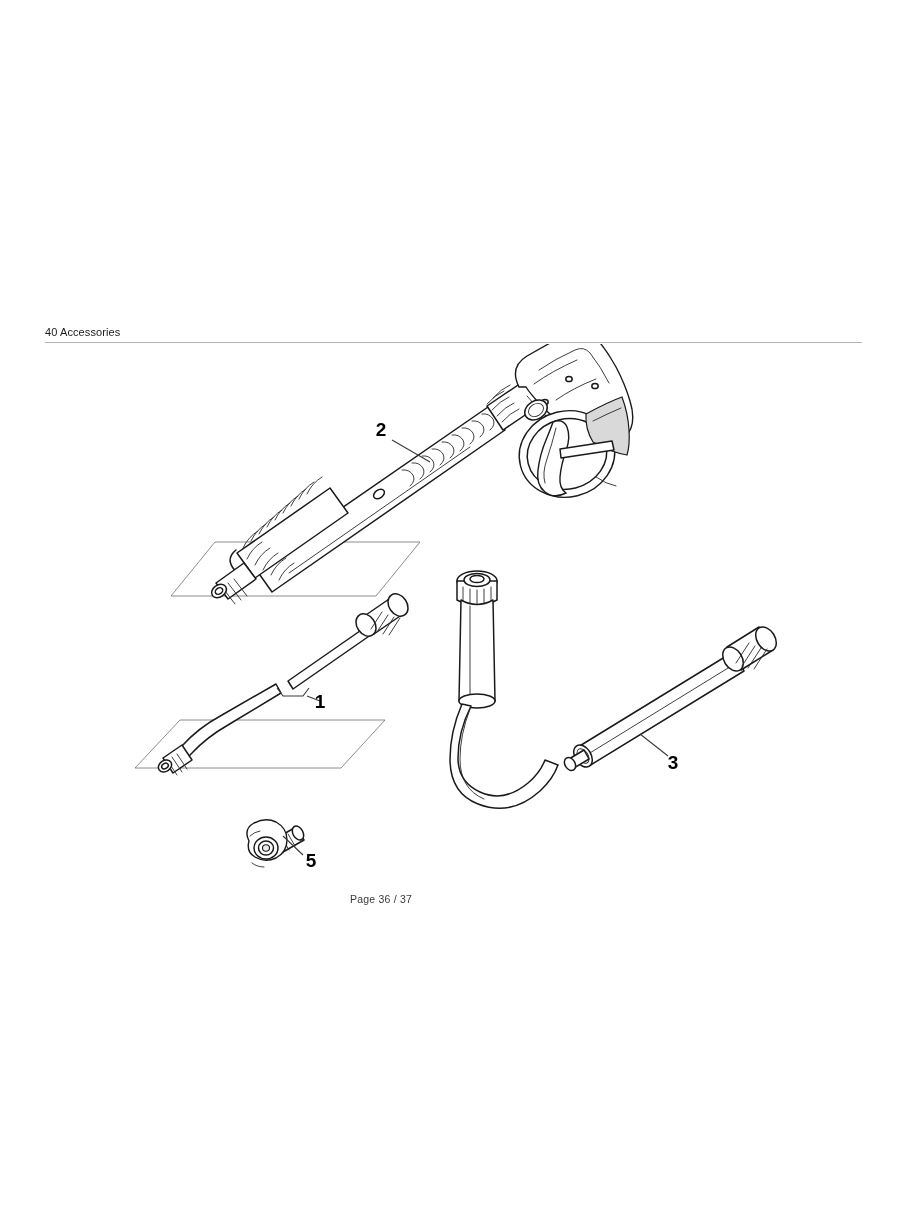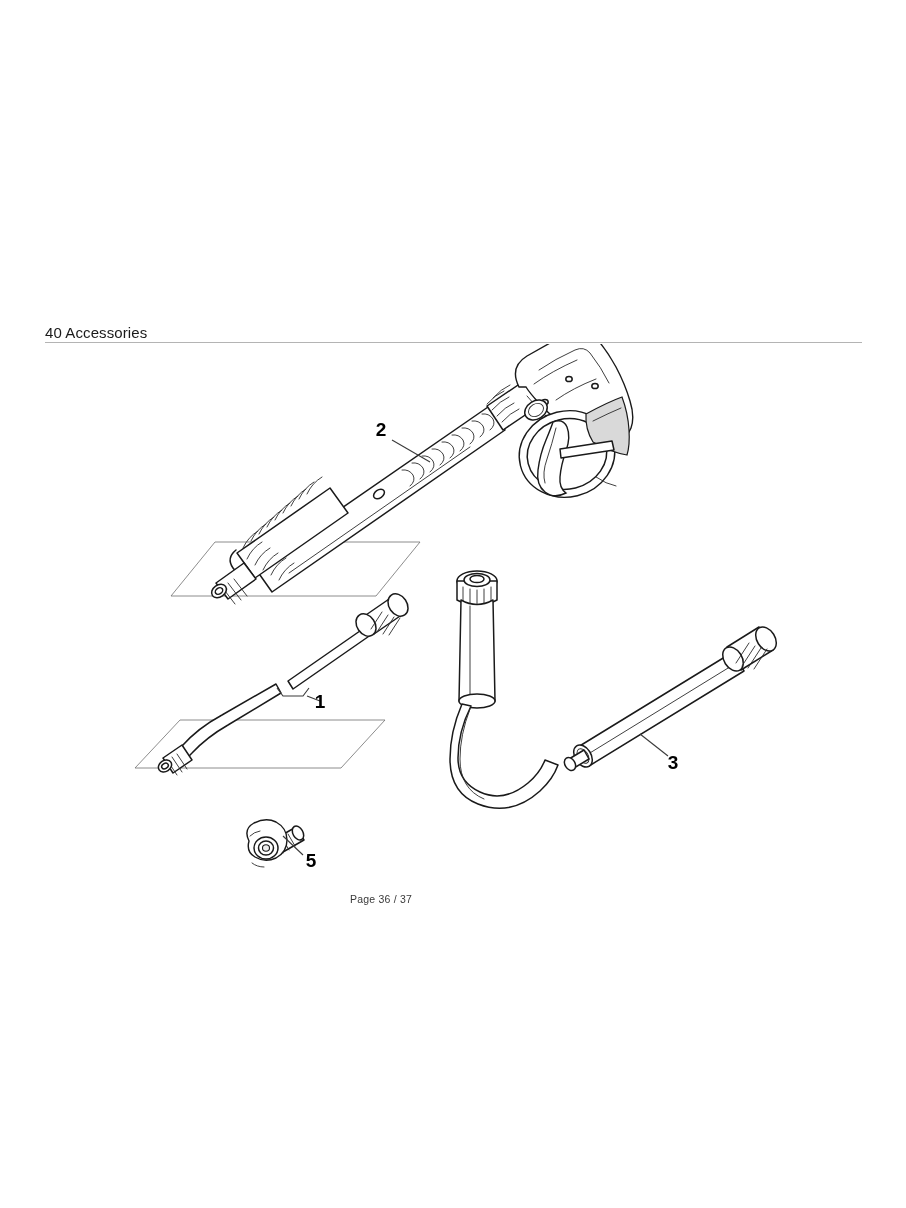--- a/index.html
+++ b/index.html
@@ -22,21 +22,21 @@
   }
   
   .page-header {
     position: absolute;
     left: 45px;
     top: 326px;
     width: 817px;
     height: 18px;
   }
   .page-header .header-text {
-    font-size: 15px;
+    font-size: 11px;
     line-height: 13px;
     color: #1a1a1a;
     letter-spacing: 0.1px;
     white-space: nowrap;
   }
   .header-rule {
     position: absolute;
     left: 45px;
     top: 342px;
     width: 817px;

